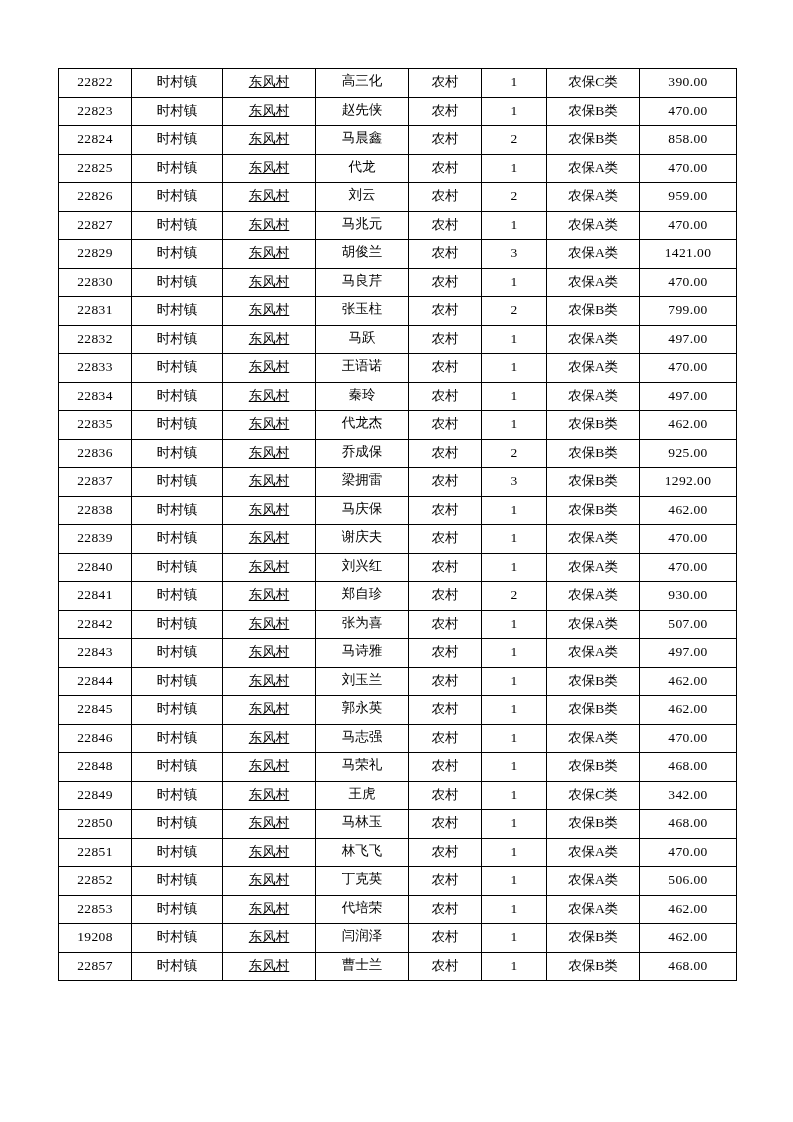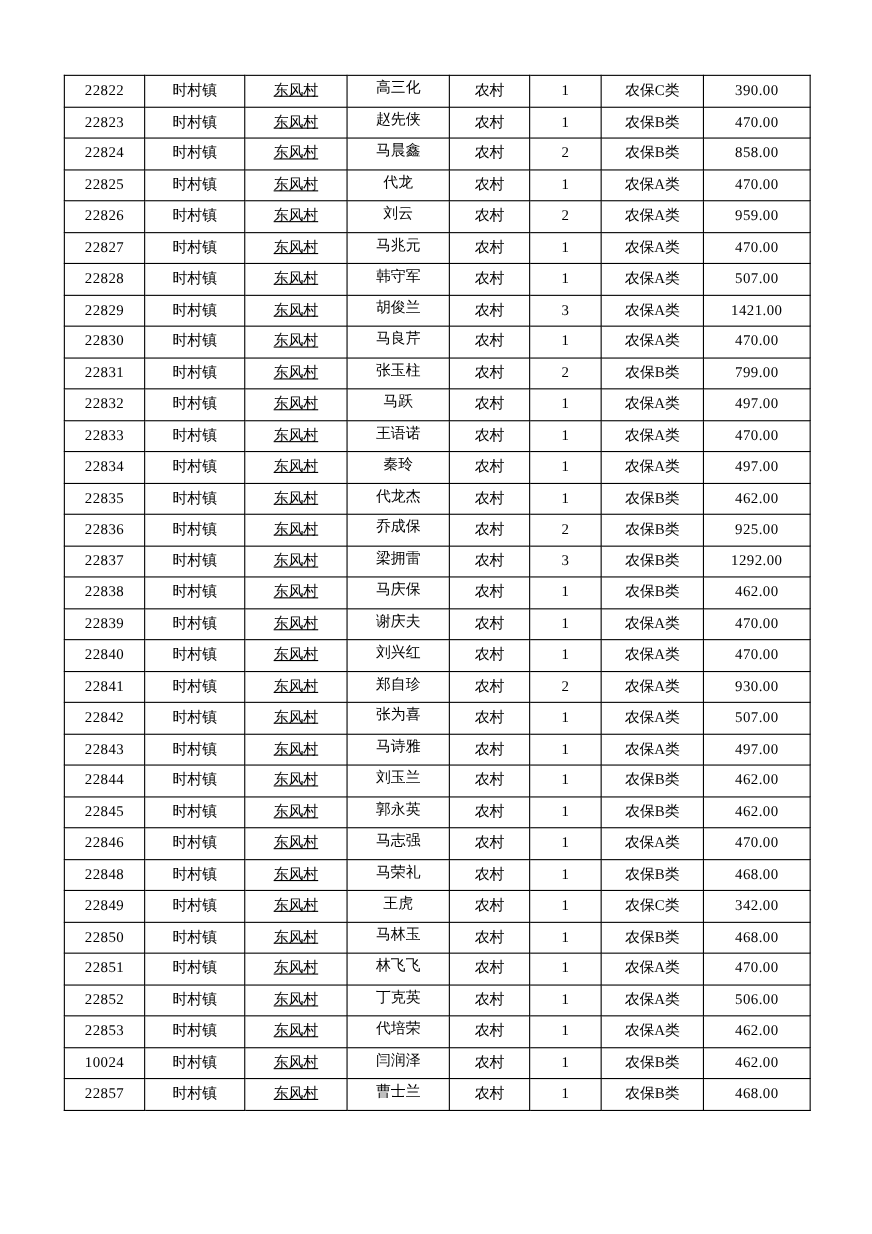--- a/index.html
+++ b/index.html
@@ -110,30 +110,20 @@
           <td class="c-id num">22827</td>
           <td class="c-town">时村镇</td>
           <td class="c-village">东风村</td>
           <td class="c-name">马兆元</td>
           <td class="c-type">农村</td>
           <td class="c-count num">1</td>
           <td class="c-cat">农保A类</td>
           <td class="c-amount num">470.00</td>
         </tr>
         <tr>
-          <td class="c-id num">22828</td>
-          <td class="c-town">时村镇</td>
-          <td class="c-village">东风村</td>
-          <td class="c-name">韩守军</td>
-          <td class="c-type">农村</td>
-          <td class="c-count num">1</td>
-          <td class="c-cat">农保A类</td>
-          <td class="c-amount num">507.00</td>
-        </tr>
-        <tr>
           <td class="c-id num">22829</td>
           <td class="c-town">时村镇</td>
           <td class="c-village">东风村</td>
           <td class="c-name">胡俊兰</td>
           <td class="c-type">农村</td>
           <td class="c-count num">3</td>
           <td class="c-cat">农保A类</td>
           <td class="c-amount num">1421.00</td>
         </tr>
         <tr>
@@ -360,21 +350,21 @@
           <td class="c-id num">22853</td>
           <td class="c-town">时村镇</td>
           <td class="c-village">东风村</td>
           <td class="c-name">代培荣</td>
           <td class="c-type">农村</td>
           <td class="c-count num">1</td>
           <td class="c-cat">农保A类</td>
           <td class="c-amount num">462.00</td>
         </tr>
         <tr>
-          <td class="c-id num">10024</td>
+          <td class="c-id num">19208</td>
           <td class="c-town">时村镇</td>
           <td class="c-village">东风村</td>
           <td class="c-name">闫润泽</td>
           <td class="c-type">农村</td>
           <td class="c-count num">1</td>
           <td class="c-cat">农保B类</td>
           <td class="c-amount num">462.00</td>
         </tr>
         <tr>
           <td class="c-id num">22857</td>

